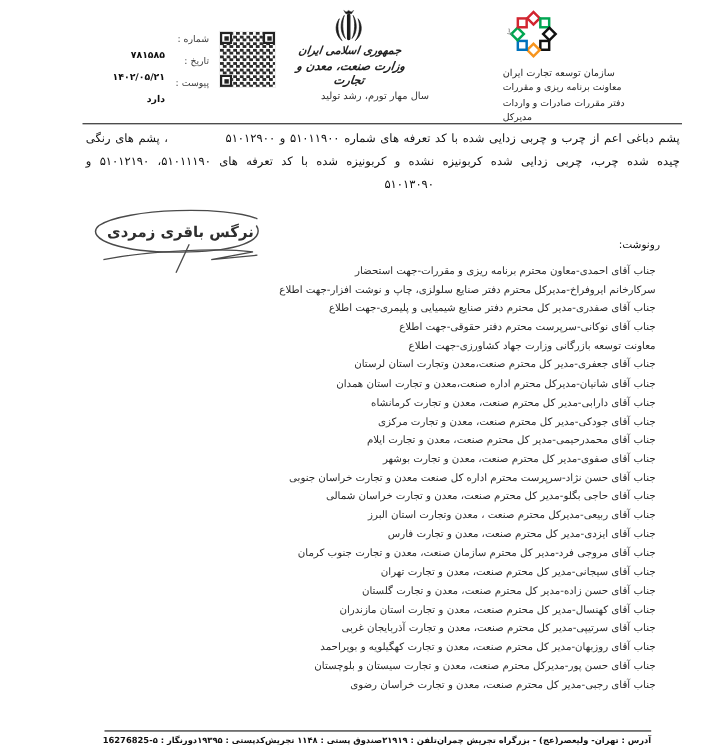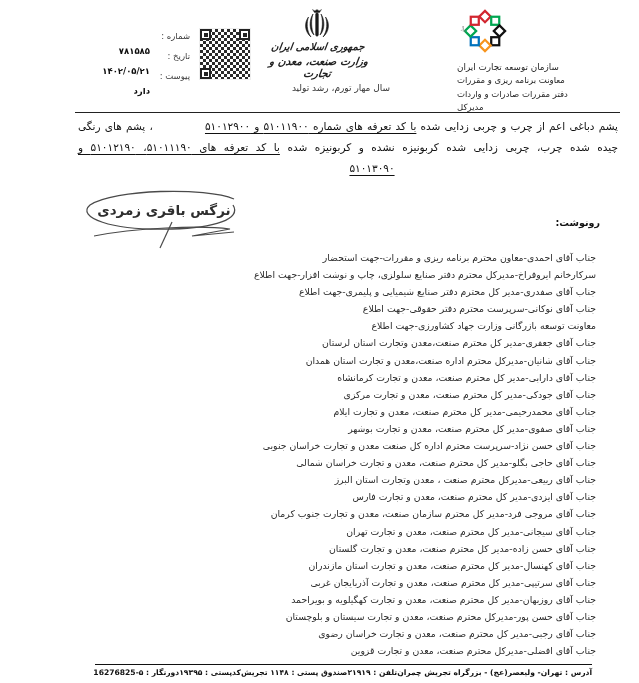--- a/index.html
+++ b/index.html
@@ -36,26 +36,26 @@
   .org-line{font-size:8.5px;color:#1f1f1f;line-height:13.5px;}
   
   .rule-top{position:absolute;top:112px;left:75px;width:545px;border-top:1.6px solid #222;}
   .rule-bottom{position:absolute;top:664px;left:95px;width:497px;border-top:1.6px solid #111;}
   
   .body-par{
     position:absolute;top:116px;right:21px;left:78px;
     font-size:10.5px;line-height:21px;color:#111;
     text-align:justify;text-align-last:center;
   }
-  .body-par .u{text-decoration:underline;text-underline-offset:3px;padding-left:48px;}
+  .body-par .u{text-underline-offset:3px;padding-left:48px;}
   
   .sig{position:absolute;top:184px;left:72px;width:185px;height:70px;}
   
   .cc{position:absolute;top:215px;right:39px;left:40px;}
-  .cc-title{font-weight:bold;font-size:9.6px;color:#111;line-height:16px;margin-bottom:18px;}
+  .cc-title{font-weight:normal;font-size:9.6px;color:#111;line-height:16px;margin-bottom:7px;}
   .cc-item{font-size:9.3px;color:#2b2b2b;line-height:17.1px;height:17.1px;padding-left:2px;
     white-space:nowrap;overflow:visible;padding-right:4px;}
   
   .footer{
     position:absolute;top:668px;left:95px;width:497px;
     display:flex;justify-content:space-between;direction:rtl;
     font-size:7.6px;font-weight:bold;color:#111;white-space:nowrap;
   }
 </style>
 </head>
@@ -161,21 +161,20 @@
         <div class="cc-item">جناب آقای ربیعی-مدیرکل محترم صنعت ، معدن وتجارت استان البرز</div>
         <div class="cc-item">جناب آقای ایزدی-مدیر کل محترم صنعت، معدن و تجارت فارس</div>
         <div class="cc-item">جناب آقای مروجی فرد-مدیر کل محترم سازمان صنعت، معدن و تجارت جنوب کرمان</div>
         <div class="cc-item">جناب آقای سیجانی-مدیر کل محترم صنعت، معدن و تجارت تهران</div>
         <div class="cc-item">جناب آقای حسن زاده-مدیر کل محترم صنعت، معدن و تجارت گلستان</div>
         <div class="cc-item">جناب آقای کهنسال-مدیر کل محترم صنعت، معدن و تجارت استان مازندران</div>
         <div class="cc-item">جناب آقای سرتیپی-مدیر کل محترم صنعت، معدن و تجارت آذربایجان غربی</div>
         <div class="cc-item">جناب آقای روزبهان-مدیر کل محترم صنعت، معدن و تجارت کهگیلویه و بویراحمد</div>
         <div class="cc-item">جناب آقای حسن پور-مدیرکل محترم صنعت، معدن و تجارت سیستان و بلوچستان</div>
         <div class="cc-item">جناب آقای رجبی-مدیر کل محترم صنعت، معدن و تجارت خراسان رضوی</div>
-        <div class="cc-item">جناب آقای افضلی-مدیرکل محترم صنعت، معدن و تجارت قزوین</div>
       </div>
   </div>
 
   <div class="rule-bottom"></div>
 
   <div class="footer" id="footer">
       <span>آدرس : تهران- ولیعصر(عج) - بزرگراه تجریش چمران</span>
       <span>تلفن : ۲۱۹۱۹</span>
       <span>صندوق پستی : ۱۱۴۸ تجریش</span>
       <span>کدپستی : ۱۹۳۹۵</span>

